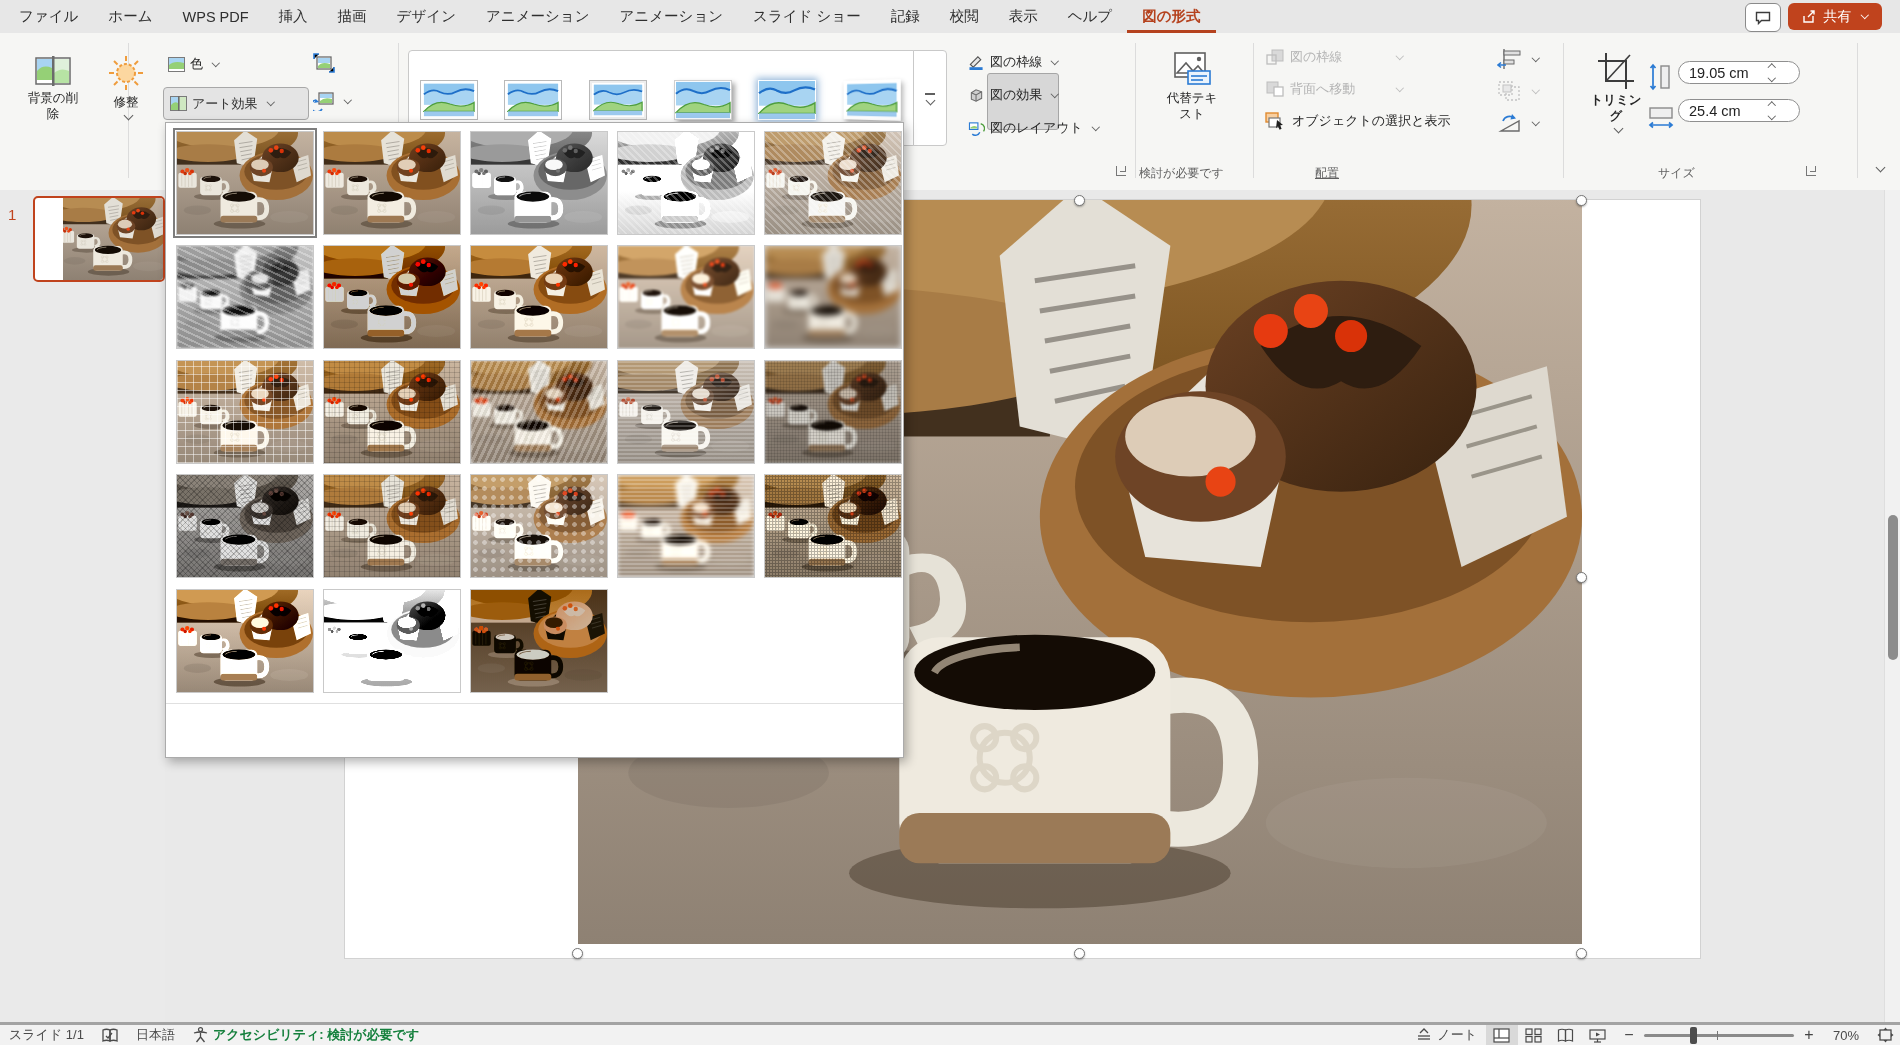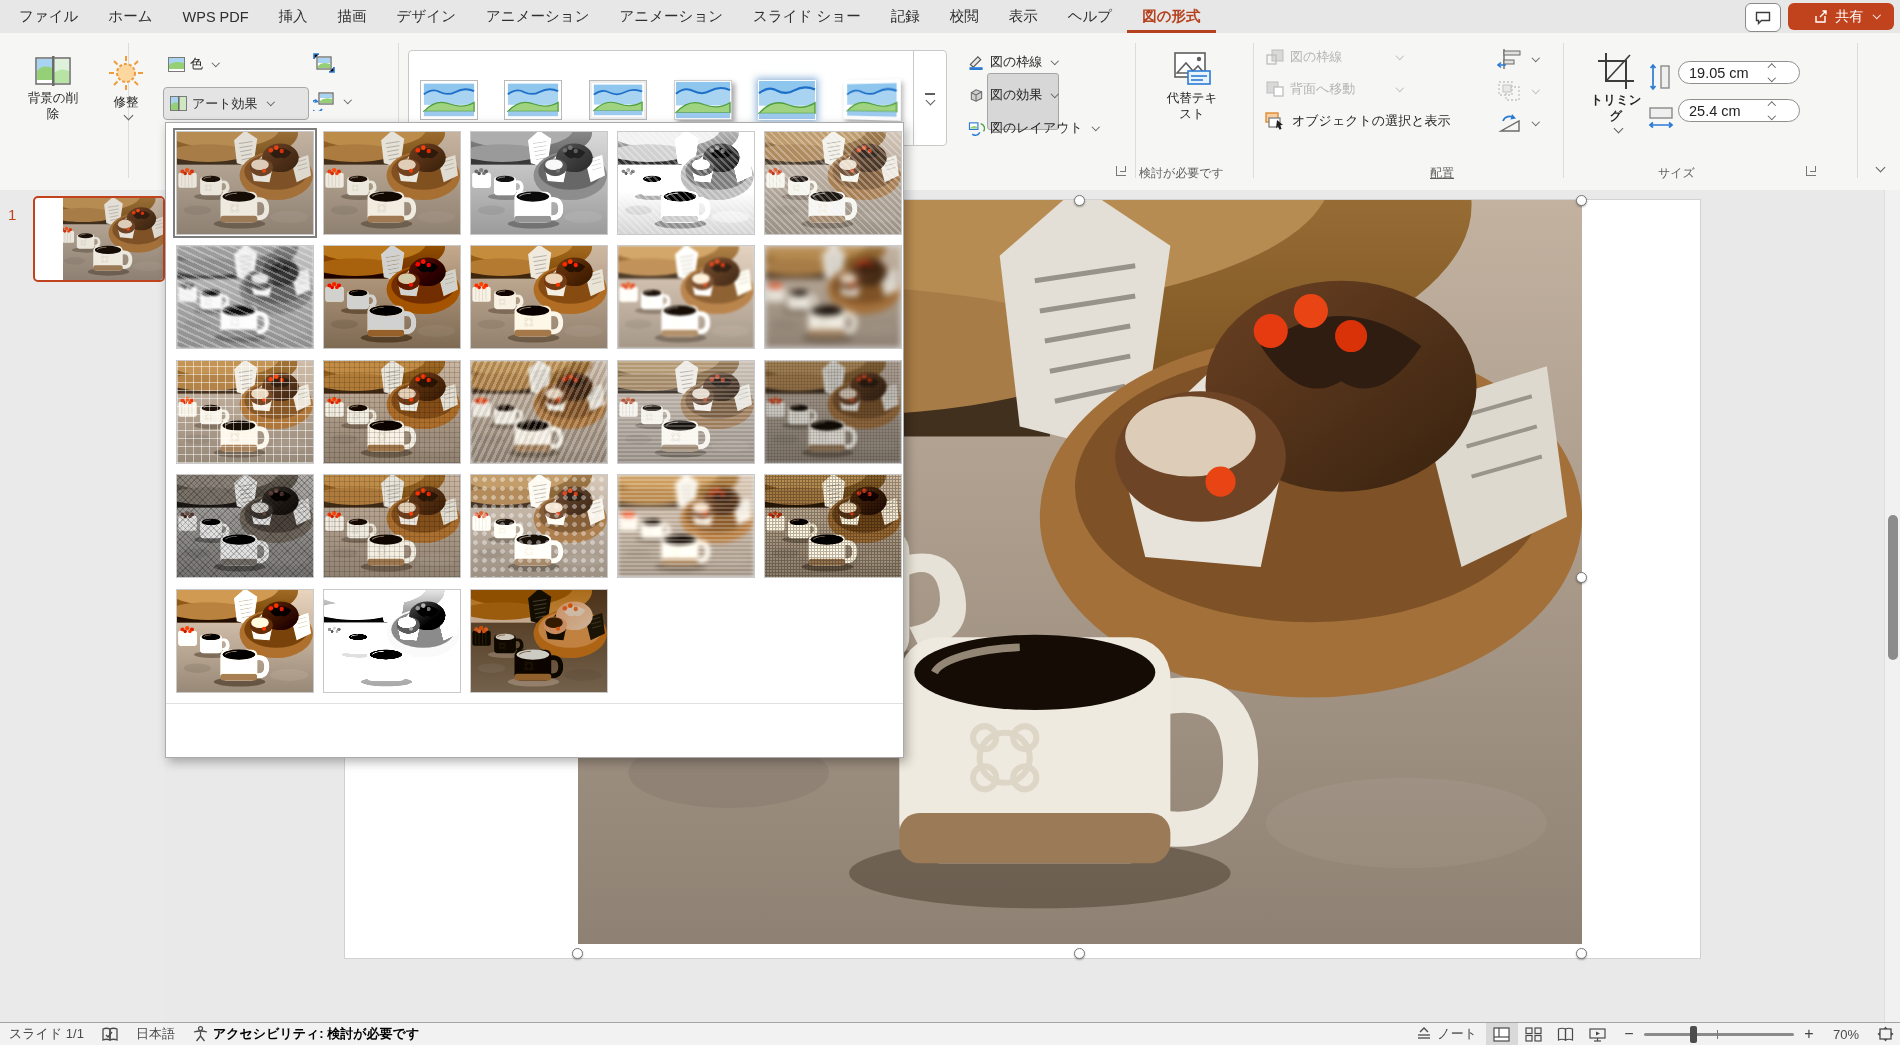--- a/index.html
+++ b/index.html
@@ -12,21 +12,21 @@
   .chev.dis{border-color:#bdbdbd;}
   .chev.up{transform:rotate(-135deg);margin-top:3px;}
   
   #menubar{position:absolute;left:0;top:0;width:1900px;height:33px;background:#e7e7e7;border-bottom:1px solid #dadada;}
   #menutabs{display:flex;height:33px;align-items:stretch;padding-left:4px;}
   .tab{padding:0 15px;display:flex;align-items:center;font-size:14.5px;color:#2f2f2f;cursor:default;white-space:nowrap;}
   .tab.active{color:#b5421e;font-weight:bold;box-shadow:inset 0 -3px 0 #b5421e;}
   #comment-btn{position:absolute;left:1745px;top:3px;width:34px;height:27px;background:#fff;border:1px solid #8a8a8a;
     border-radius:6px;display:flex;align-items:center;justify-content:center;}
   #share-btn{position:absolute;left:1788px;top:3px;width:94px;height:27px;background:#c0431d;border-radius:6px;color:#fff;
-    display:flex;align-items:center;justify-content:center;gap:6px;font-size:14px;padding-left:12px;}
+    display:flex;align-items:center;justify-content:center;gap:6px;font-size:14px;}
   #share-btn .chev{border-color:#fff;}
   
   #ribbon{position:absolute;left:0;top:33px;width:1900px;height:157px;background:#f6f6f4;border-bottom:1px solid #d4d4d4;}
   .vsep{position:absolute;top:10px;height:135px;width:1px;background:#dcdcdc;}
   .bigbtn{position:absolute;display:flex;flex-direction:column;align-items:center;gap:4px;font-size:12.5px;color:#262626;
     text-align:center;line-height:1.25;}
   .rowbtn{position:absolute;display:flex;align-items:center;gap:5px;font-size:13px;color:#262626;white-space:nowrap;}
   .rowbtn.disabled{color:#b4b4b4;}
   .grp-label{position:absolute;top:132px;font-size:12px;color:#5f5f5f;white-space:nowrap;}
   .launcher{position:absolute;top:133px;width:9px;height:9px;border-left:1px solid #777;border-bottom:1px solid #777;}
@@ -86,24 +86,24 @@
   .ov-glass{background:repeating-linear-gradient(115deg,rgba(255,255,255,.22) 0 3px,rgba(0,0,0,.06) 3px 6px);}
   .ov-weave{background:repeating-linear-gradient(0deg,rgba(0,0,0,.1) 0 1px,transparent 1px 3px),
     repeating-linear-gradient(90deg,rgba(0,0,0,.1) 0 1px,transparent 1px 3px);}
   #fx-divider{position:absolute;left:0px;top:580px;width:100%;height:1px;background:#e0e0e0;}
   #fx-option{position:absolute;left:0;top:586px;width:100%;height:40px;display:flex;align-items:center;gap:10px;
     padding-left:16px;box-sizing:border-box;font-size:14px;color:#262626;}
   
   #notespane{position:absolute;left:165px;top:975px;width:1735px;height:47px;background:#f0f0f0;border-top:1px solid #d8d8d8;box-sizing:border-box;}
   #notes-ph{position:absolute;left:132px;top:13px;font-size:15px;color:#767676;}
   
-  #statusbar{position:absolute;left:0;top:1022px;width:1900px;height:23px;background:#f2f2f2;border-top:1px solid #a3a3a3;
+  #statusbar{position:absolute;left:0;top:1022px;width:1900px;height:23px;background:#f2f2f2;border-top:3px solid #a3a3a3;
     box-sizing:border-box;display:flex;align-items:center;font-size:13px;color:#4a4a4a;}
   .sb-item{display:flex;align-items:center;gap:5px;padding:0 9px;height:100%;}
-  .sb-strong{font-weight:bold;color:#000000;}
+  .sb-strong{font-weight:bold;color:#15803d;}
   #sb-right{margin-left:auto;display:flex;align-items:center;height:100%;}
   .viewbtn{width:32px;height:100%;display:flex;align-items:center;justify-content:center;}
   .viewbtn.active{background:#d9d9d9;}
   #zoomslider{display:flex;align-items:center;gap:8px;padding:0 8px;}
   #ztrack{position:relative;width:150px;height:3px;background:#8a8a8a;border-radius:2px;}
   #zthumb{position:absolute;left:46px;top:-7px;width:7px;height:17px;background:#4d4d4d;border-radius:2px;}
   #ztick{position:absolute;left:73px;top:-3px;width:1.5px;height:9px;background:#777;}
   .zbtn{font-size:16px;color:#444;width:14px;text-align:center;}
 </style>
 </head>
@@ -393,21 +393,21 @@
       <span class="chev small dis"></span>
     </div>
     <div class="rowbtn" style="left:1497px;top:79px;">
       <svg width="26" height="22" viewBox="0 0 26 22">
         <path d="M4 19 L22 19 L22 9 z" fill="none" stroke="#6b6b6b" stroke-width="1.4"></path>
         <path d="M6 9 a7 7 0 0 1 11 -3" fill="none" stroke="#2b7bd4" stroke-width="1.7"></path>
         <path d="M15 2 L19 6.5 L13.5 7.5 z" fill="#2b7bd4"></path>
       </svg>
       <span class="chev small"></span>
     </div>
-    <div class="grp-label" style="left:1430px;text-decoration:underline;">配置</div>
+    <div class="grp-label" style="left:1315px;text-decoration:underline;">配置</div>
     <div class="vsep" style="left:1563px;"></div>
 
     <div class="bigbtn" style="left:1585px;top:18px;width:62px;font-weight:bold;">
       <svg width="40" height="38" viewBox="0 0 40 38">
         <path d="M10 2 V30 H38" fill="none" stroke="#3c3c3c" stroke-width="2"></path>
         <path d="M2 10 H30 V38" fill="none" stroke="#3c3c3c" stroke-width="2"></path>
         <line x1="11" y1="29" x2="34" y2="4" stroke="#3c3c3c" stroke-width="1.6"></line>
       </svg>
       <span>トリミング</span>
       <span class="chev"></span>

